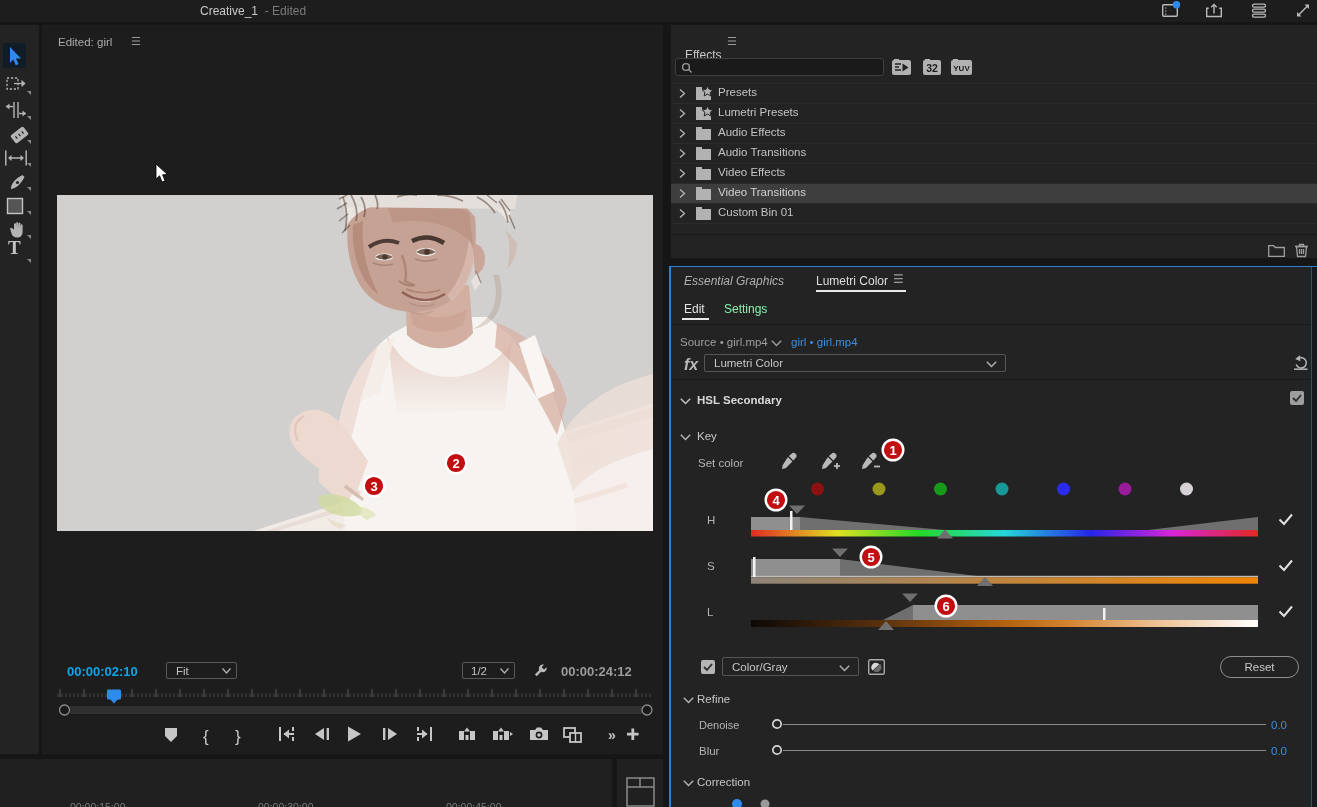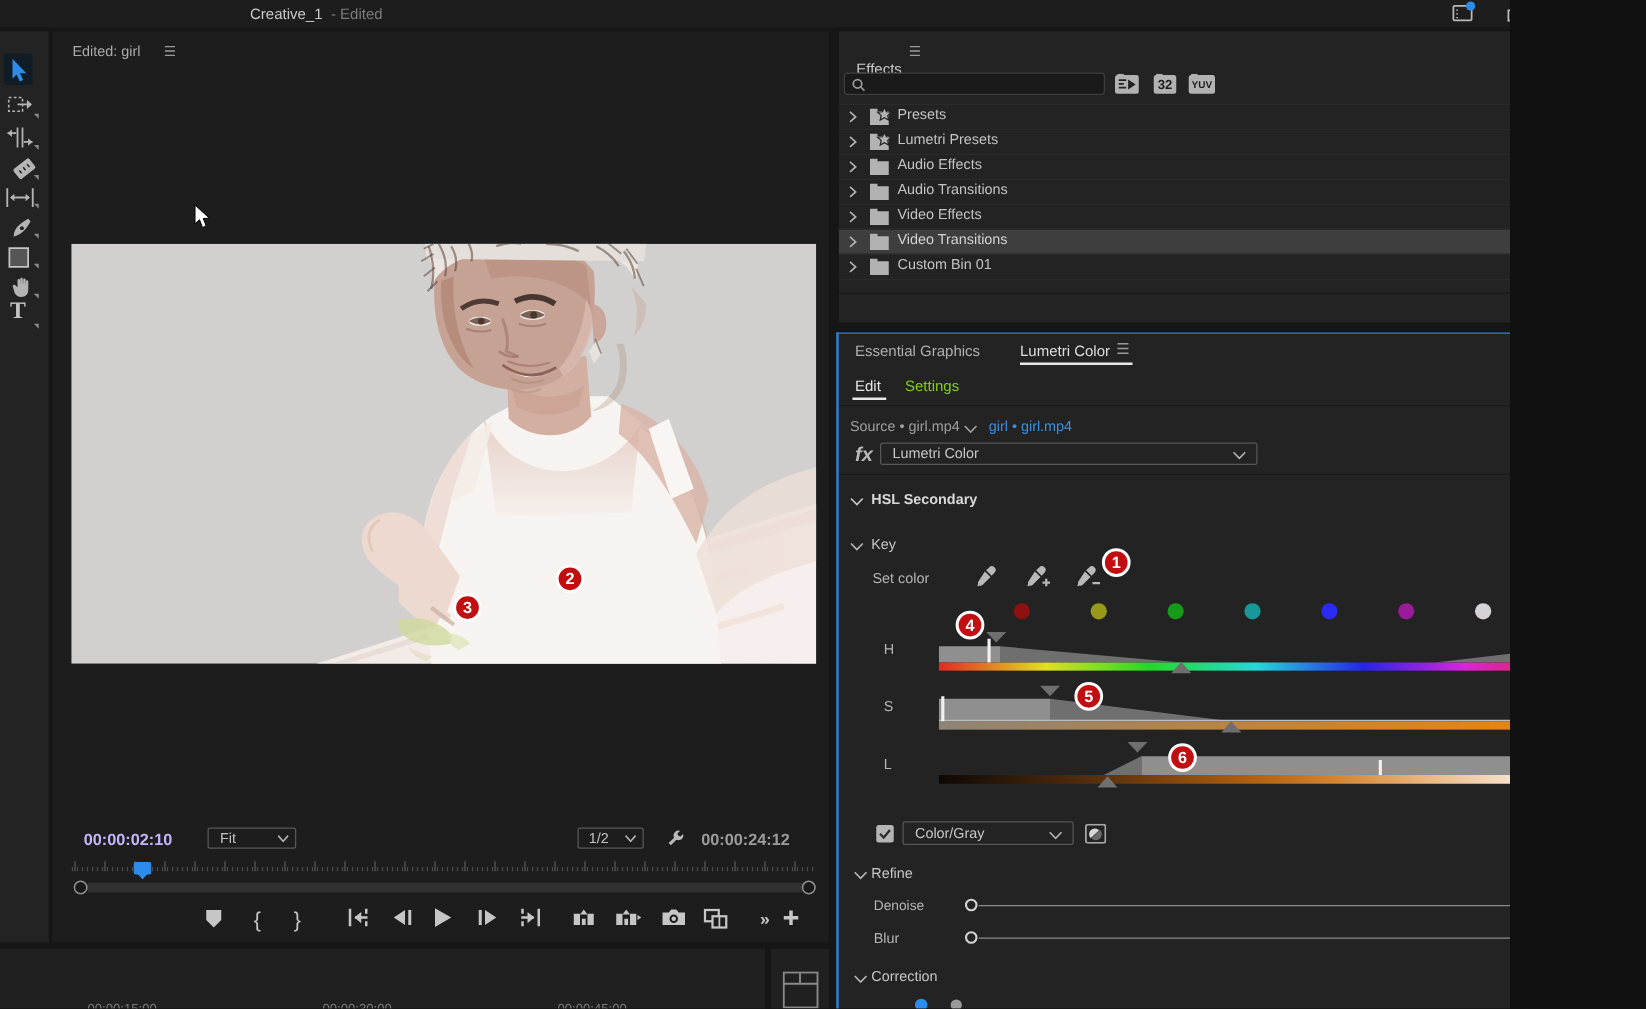--- a/index.html
+++ b/index.html
@@ -1,16 +1,16 @@
 <!DOCTYPE html>
 <html><head>
 <meta charset="utf-8">
 <style>
   html,body{margin:0;padding:0;background:#111;}
-  #app{position:relative;width:1208px;height:807px;overflow:hidden;background:#161616;
+  #app{position:relative;width:1317px;height:807px;overflow:hidden;background:#161616;
        font-family:"Liberation Sans",sans-serif;-webkit-font-smoothing:antialiased;}
   .abs{position:absolute;}
   .txt{position:absolute;white-space:nowrap;}
 </style>
 </head>
 <body>
 <div id="app">
 
   <div class="abs" style="left:0;top:0;width:1317px;height:22px;background:#1d1d1d;"></div>
   <div class="txt" style="left:200px;top:4px;font-size:12px;color:#c9c9c9;">Creative_1&nbsp; <span style="color:#7b7b7b;">- Edited</span></div>
@@ -195,21 +195,21 @@
         <circle cx="317" cy="291" r="10.3" fill="#c20d11" stroke="#ffffff" stroke-width="2.4"></circle>
         <text x="317" y="295.5" fill="#fff">3</text>
       </g>
     </svg>
   </div>
 
   <svg class="abs" style="left:155px;top:163px;" width="16" height="22" viewBox="0 0 16 22">
     <path d="M1 1 L1 16 L4.6 12.8 L7 19 L10 17.8 L7.6 11.8 L12.5 11.5 Z" fill="#fff" stroke="#000" stroke-width="0.8"></path>
   </svg>
   <div class="abs" id="transport" style="left:42px;top:655px;width:621px;height:99px;">
-    <div class="txt" style="left:25px;top:9px;font-size:13px;font-weight:bold;color:#c4b5fd;">00:00:02:10</div>
+    <div class="txt" style="left:25px;top:9px;font-size:13px;font-weight:bold;color:#0ea5e9;">00:00:02:10</div>
     <div class="abs" style="left:124px;top:7px;width:71px;height:17px;border:1px solid #585858;border-radius:2px;box-sizing:border-box;">
       <span style="position:absolute;left:9px;top:2px;font-size:11.5px;color:#c2c2c2;">Fit</span>
       <svg style="position:absolute;right:5px;top:5px;" width="9" height="6">
           <path d="M0.5 0.5 L4.5 5 L8.5 0.5" stroke="#b0b0b0" stroke-width="1.3" fill="none"></path>
         </svg>
     </div>
     <div class="abs" style="left:420px;top:7px;width:53px;height:17px;border:1px solid #585858;border-radius:2px;box-sizing:border-box;">
       <span style="position:absolute;left:8px;top:2px;font-size:11.5px;color:#c2c2c2;">1/2</span>
       <svg style="position:absolute;right:5px;top:5px;" width="9" height="6">
           <path d="M0.5 0.5 L4.5 5 L8.5 0.5" stroke="#b0b0b0" stroke-width="1.3" fill="none"></path>
@@ -398,27 +398,27 @@
           <path d="M1 3.5 h13 M5.5 3.2 v-1.7 h4 v1.7"></path>
           <path d="M5.5 6 v5 M7.5 6 v5 M9.5 6 v5"></path>
         </g>
       </g>
     </svg>
   </div>
 
   <div class="abs" style="left:669px;top:266px;width:648px;height:541px;background:#232323;border-left:2px solid #2e7fd2;border-top:1.5px solid #2e7fd2;box-sizing:border-box;"></div>
   <div class="abs" style="left:1311px;top:267px;width:6px;height:540px;background:#15181c;border-left:1px solid #27527e;"></div>
   <div class="abs" id="lumetri" style="left:671px;top:267px;width:640px;height:540px;overflow:hidden;">
-    <div class="txt" style="left:13px;top:7px;font-size:12px;color:#b0b0b0;">Essential Graphics</div>
+    <div class="txt" style="left:13px;top:7px;font-size:12px;color:#b0b0b0;font-style:italic;">Essential Graphics</div>
     <div class="txt" style="left:145px;top:7px;font-size:12px;color:#dedede;">Lumetri Color</div>
     <div class="txt" style="left:222px;top:5px;font-size:12px;color:#9a9a9a;">☰</div>
     <div class="abs" style="left:145px;top:23px;width:90px;height:1.5px;background:#e8e8e8;"></div>
     <div class="txt" style="left:13px;top:35px;font-size:12px;color:#e4e4e4;">Edit</div>
     <div class="abs" style="left:11px;top:51px;width:27px;height:1.5px;background:#e8e8e8;"></div>
-    <div class="txt" style="left:53px;top:35px;font-size:12px;color:#84cc16;">Settings</div>
+    <div class="txt" style="left:53px;top:35px;font-size:12px;color:#86efac;">Settings</div>
     <div class="abs" style="left:0;top:57px;width:640px;height:1px;background:#191919;"></div>
 
     <div class="txt" style="left:9px;top:69px;font-size:11.5px;color:#9e9e9e;">Source • girl.mp4</div>
     <svg class="abs" style="left:100px;top:73px;" width="11" height="7">
         <path d="M0.8 0.8 L5.5 5.6 L10.2 0.8" stroke="#9e9e9e" stroke-width="1.4" fill="none"></path>
       </svg>
     <div class="txt" style="left:120px;top:69px;font-size:11.5px;color:#3a90e0;">girl • girl.mp4</div>
 
     <div class="txt" style="left:13px;top:89px;font-size:16px;color:#b8b8b8;font-style:italic;font-weight:bold;">fx</div>
     <div class="abs" style="left:33px;top:87px;width:302px;height:18px;border:1px solid #565656;border-radius:2px;box-sizing:border-box;">

